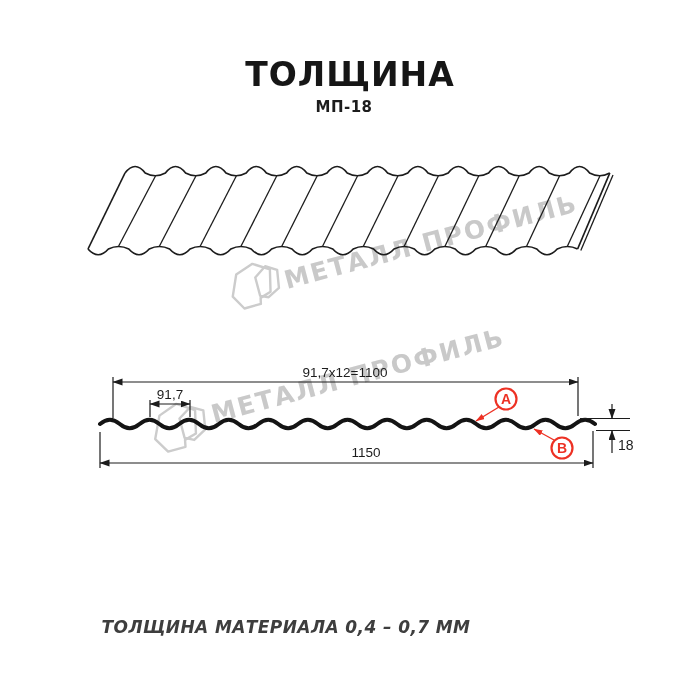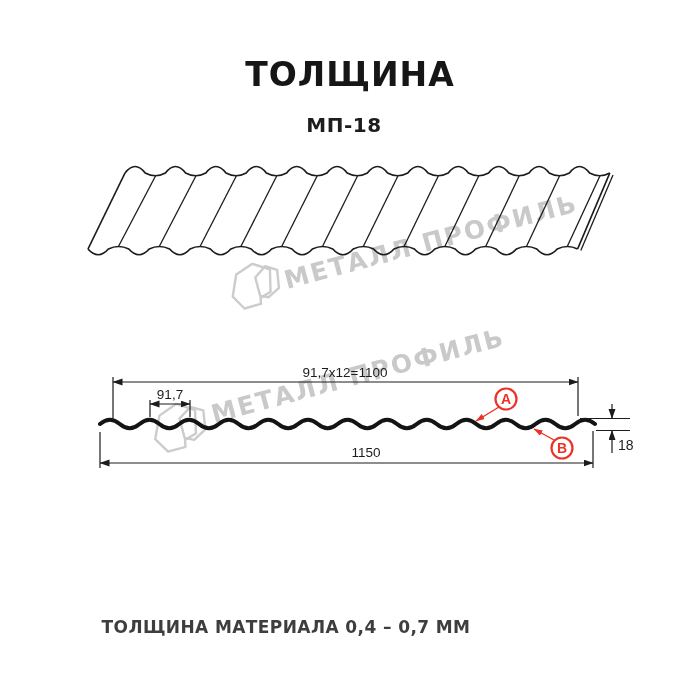--- a/index.html
+++ b/index.html
@@ -1,26 +1,26 @@
 <!DOCTYPE html>
 <html><head>
 <meta charset="utf-8">
 <style>
   html,body{margin:0;padding:0;background:#ffffff;}
   .canvas{position:relative;width:700px;height:700px;background:#fff;overflow:hidden;
           font-family:"Liberation Sans",sans-serif;}
   .title{position:absolute;top:55px;left:0;width:700px;text-align:center;
          font-family:"DejaVu Sans",sans-serif;font-weight:800;font-size:33px;
          letter-spacing:1px;color:#161616;}
-  .subtitle{position:absolute;top:113px;left:0;width:688px;text-align:center;
-         font-family:"DejaVu Sans",sans-serif;font-weight:600;font-size:20px;
+  .subtitle{position:absolute;top:98px;left:0;width:688px;text-align:center;
+         font-family:"DejaVu Sans",sans-serif;font-weight:600;font-size:15px;
          letter-spacing:0.5px;color:#1d1d1d;}
   .footer{position:absolute;top:617px;left:0;width:572px;text-align:center;
          font-family:"DejaVu Sans",sans-serif;font-weight:700;font-size:17px;
-         letter-spacing:0.4px;color:#3e3e3e;}
+         letter-spacing:0.4px;color:#3e3e3e;font-style:italic;}
   svg{position:absolute;top:0;left:0;}
   .ln{stroke:#1c1c1c;stroke-width:1.2;fill:none;}
   .sheet{stroke:#1c1c1c;stroke-width:1.7;fill:none;stroke-linejoin:round;}
   .diag{stroke:#1c1c1c;stroke-width:1.3;fill:none;}
   .wave{stroke:#141414;stroke-width:4;fill:none;stroke-linecap:round;}
   .dim{font-family:"Liberation Sans",sans-serif;font-size:13.5px;fill:#1c1c1c;}
   .wm-text{font-family:"DejaVu Sans",sans-serif;font-weight:700;font-size:25px;
            letter-spacing:2px;fill:#c9c9c9;}
   .wm-logo{stroke:#cccccc;stroke-width:2.4;fill:none;stroke-linejoin:round;}
   .red-circ{stroke:#ed3124;stroke-width:2.2;fill:none;}

